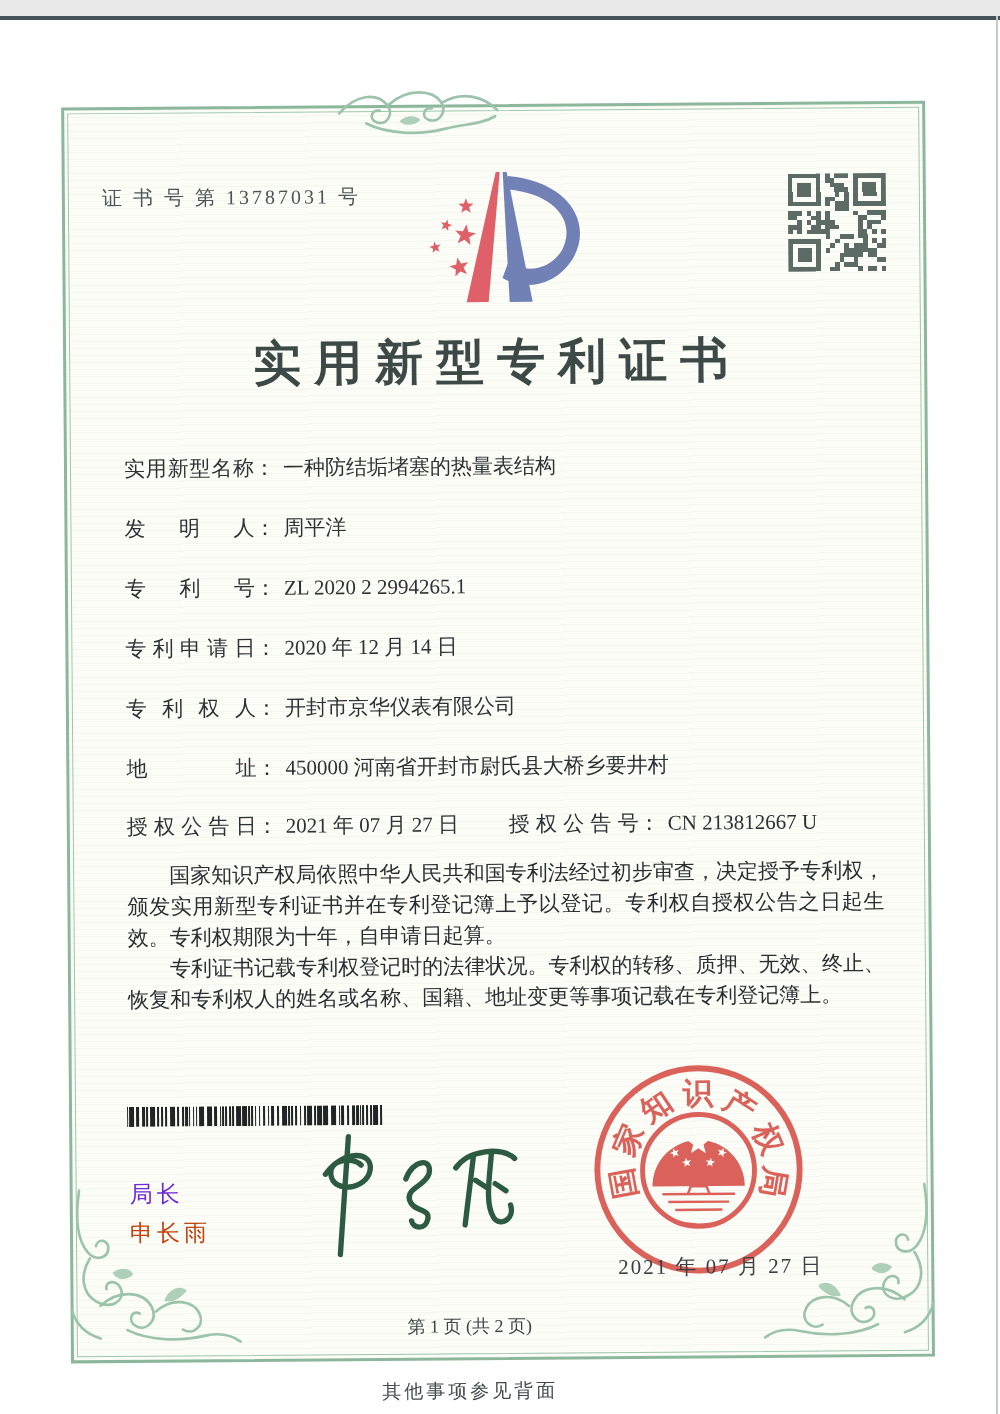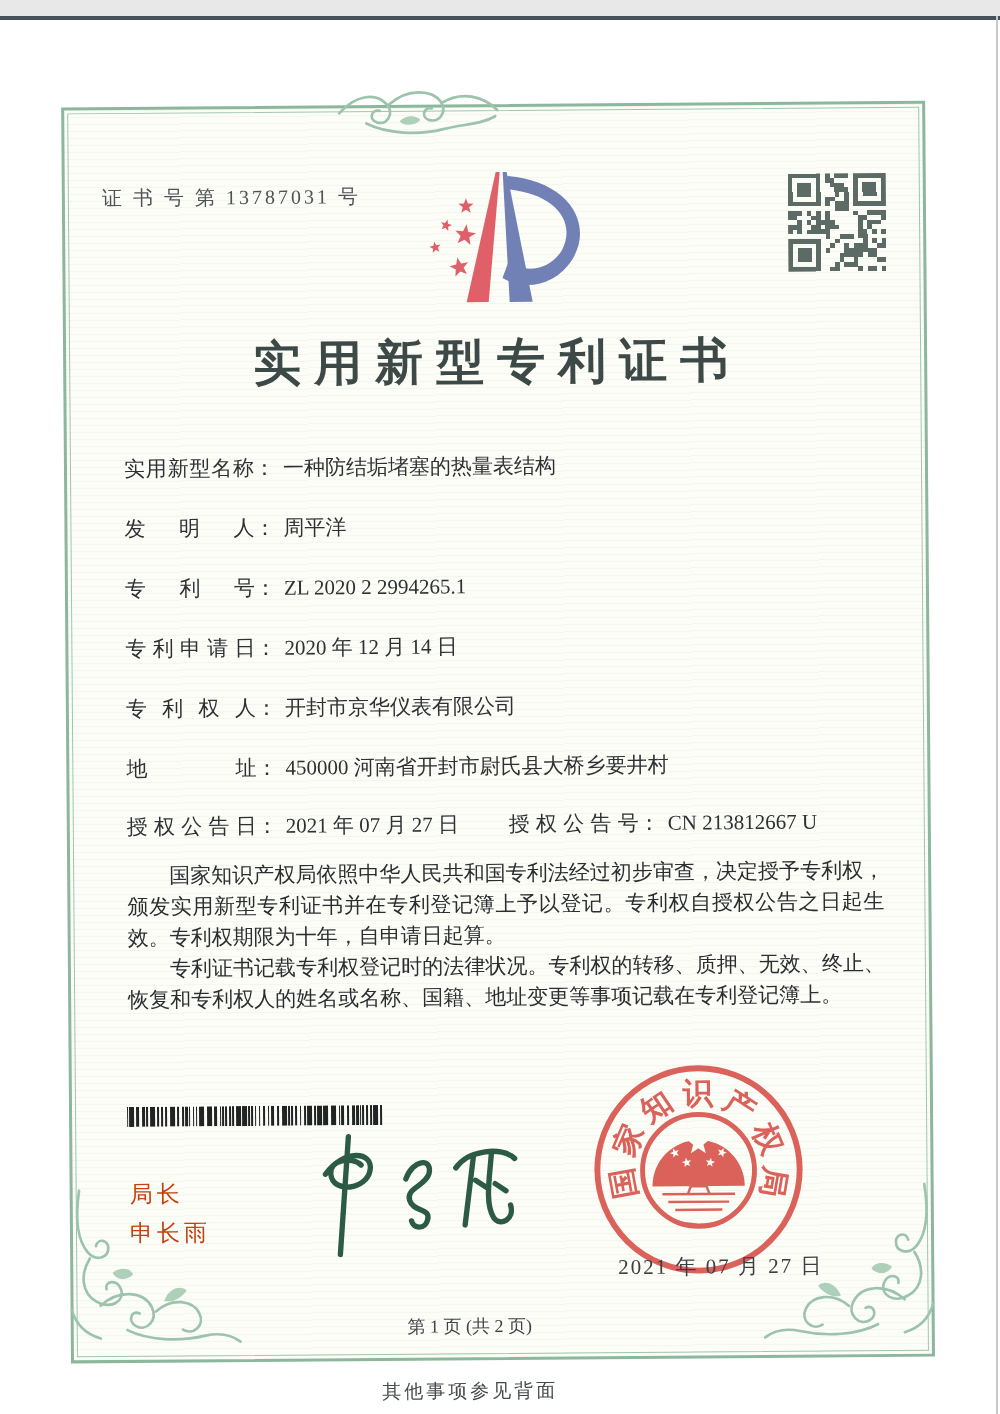--- a/index.html
+++ b/index.html
@@ -33,21 +33,21 @@
   .flabel{display:inline-block;width:130px;text-align:justify;text-align-last:justify;vertical-align:bottom;}
   .colon{margin-right:8px;}
   .fpair2{position:absolute;left:382px;top:0;}
 
   .paras{position:absolute;left:126px;top:842px;width:757px;font-size:21px;line-height:31px;
          text-align:justify;color:#2b2e31;}
   .paras p{margin:0;text-indent:2em;}
 
   .barcode{position:absolute;left:124px;top:1088px;width:258px;height:20px;}
 
-  .signer-role{position:absolute;left:126px;top:1160px;font-size:23px;letter-spacing:4px;color:#c2410c;}
+  .signer-role{position:absolute;left:126px;top:1160px;font-size:23px;letter-spacing:4px;color:#6d28d9;}
   .signer-name{position:absolute;left:126px;top:1199px;font-size:23px;letter-spacing:4px;color:#c2410c;}
 
   .signature{position:absolute;left:288px;top:1104px;width:250px;height:145px;}
   .signature path{fill:none;stroke:#2d5a43;stroke-width:6;stroke-linecap:round;stroke-linejoin:round;}
 
   .seal{position:absolute;left:586px;top:1046px;width:218px;height:218px;opacity:0.93;}
   .seal-date{position:absolute;left:614px;top:1238px;font-size:21px;letter-spacing:2px;color:#3a3f42;z-index:5;}
 
   .page-num{position:absolute;left:0;top:1298px;width:930px;text-align:center;font-size:18px;color:#3e4346;}
   .back-note{position:absolute;left:0;top:1362px;width:930px;text-align:center;font-size:19px;color:#45494c;letter-spacing:3px;}

